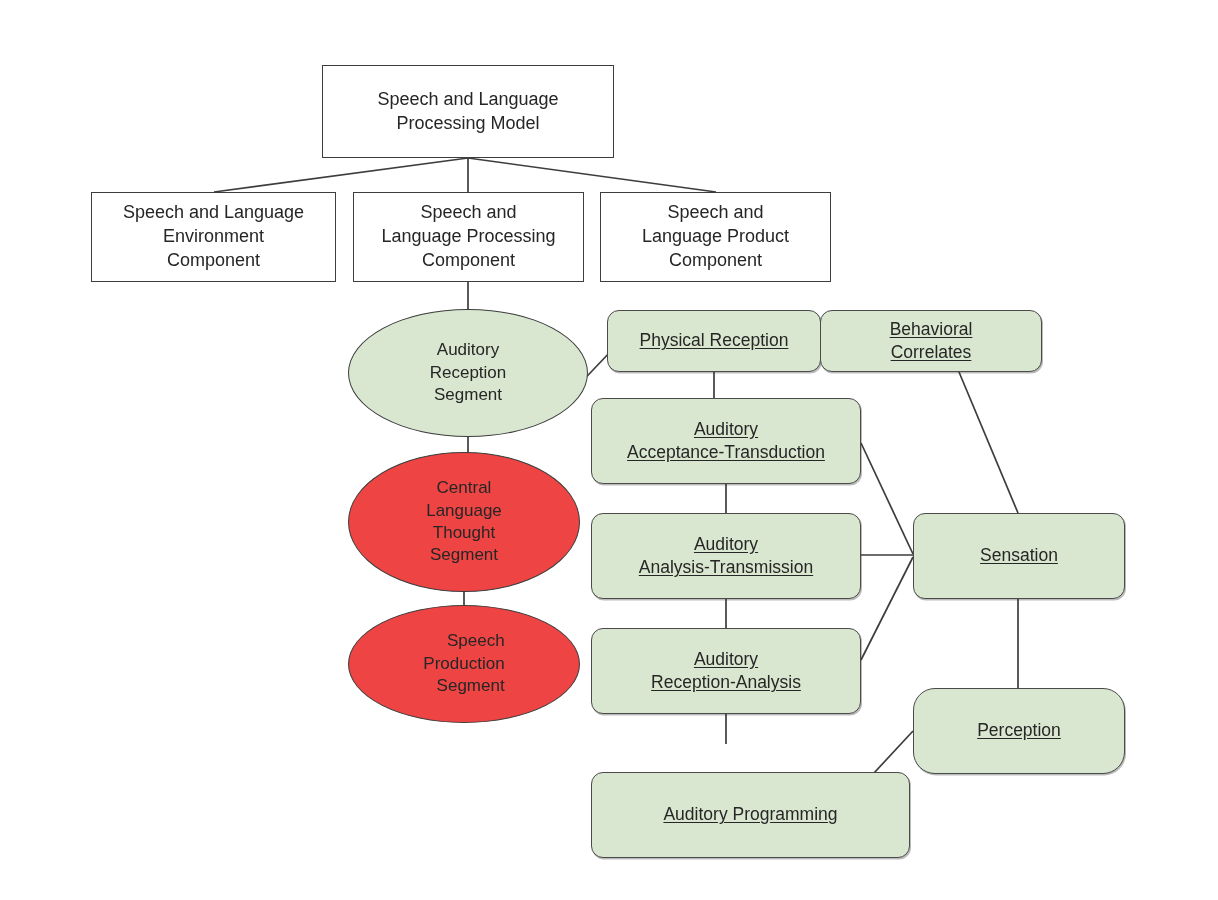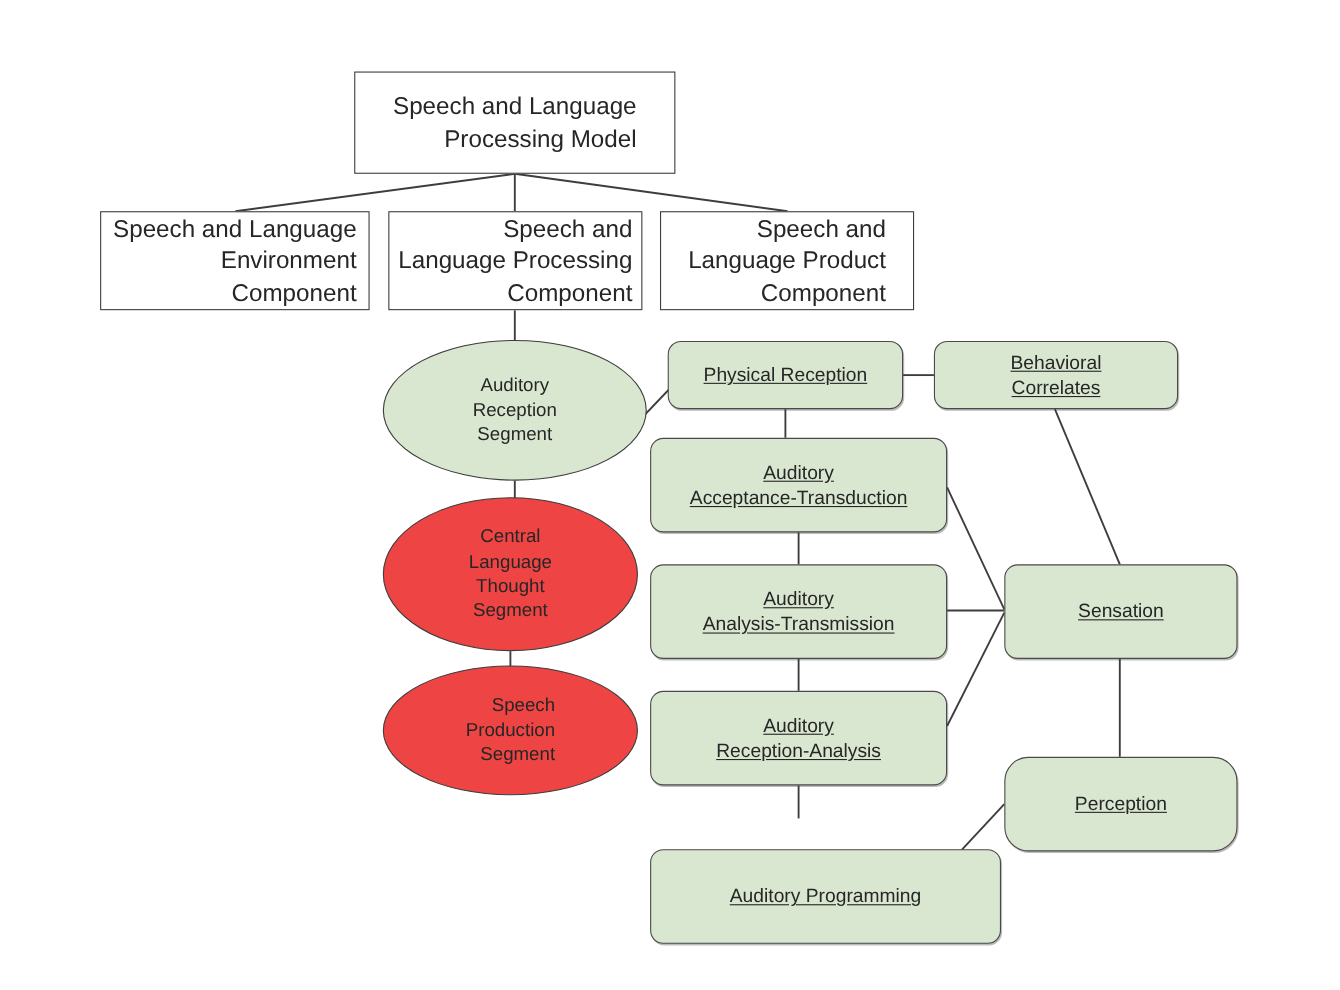--- a/index.html
+++ b/index.html
@@ -39,22 +39,21 @@
   }
   .node .lbl {
     display: block;
     white-space: pre-line;
     padding: 0 6px;
   }
   
   .rect {
     background: #ffffff;
     border: 1.6px solid #3d3d3d;
-    font-size: 22px;
-    text-align: right;
+    font-size: 18px;
   }
   
   .ellipse {
     border: 1.8px solid #3d3d3d;
     border-radius: 50%;
     background: #ef4444;
     font-size: 17px;
   }
   .ellipse.filled {
     background: #d9e7d0;
@@ -129,21 +128,21 @@
 Segment</span>
     </div>
     <div class="node ellipse" style="left: 348px; top: 605px; width: 232px; height: 118px; text-align: right;">
       <span class="lbl">Speech
 Production
 Segment</span>
     </div>
     <div class="node roundbox" style="left: 607px; top: 310px; width: 214px; height: 62px;">
       <span class="lbl">Physical Reception</span>
     </div>
-    <div class="node roundbox" style="left: 849px; top: 310px; width: 222px; height: 62px;">
+    <div class="node roundbox" style="left: 820px; top: 310px; width: 222px; height: 62px;">
       <span class="lbl">Behavioral
 Correlates</span>
     </div>
     <div class="node roundbox" style="left: 591px; top: 398px; width: 270px; height: 86px;">
       <span class="lbl">Auditory
 Acceptance-Transduction</span>
     </div>
     <div class="node roundbox" style="left: 591px; top: 513px; width: 270px; height: 86px;">
       <span class="lbl">Auditory
 Analysis-Transmission</span>

